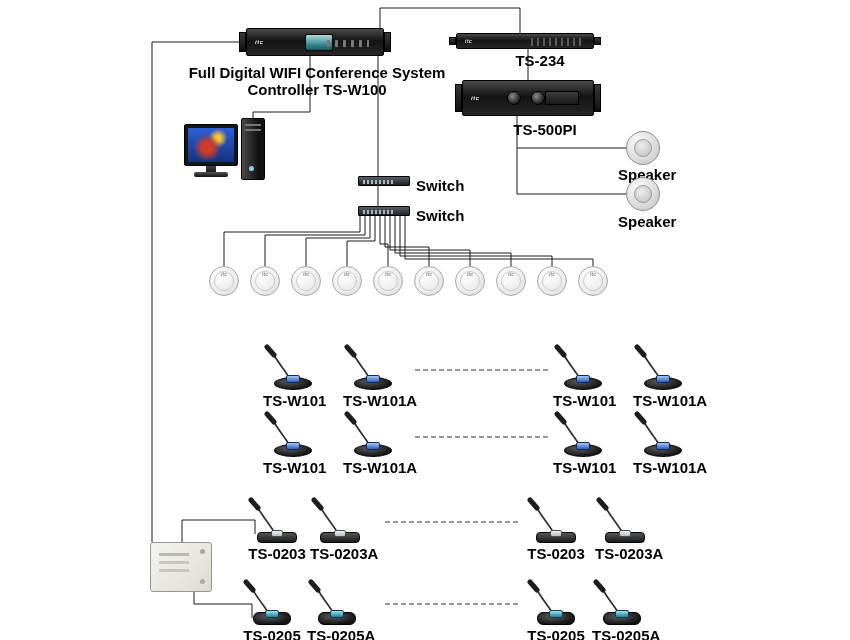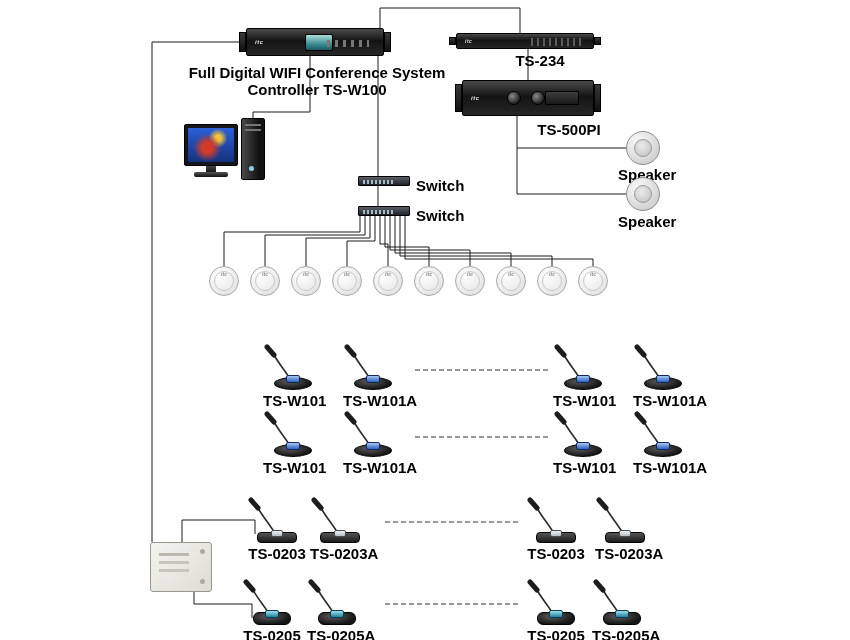--- a/index.html
+++ b/index.html
@@ -123,21 +123,21 @@
   <div class="label" style="left:510px;top:52px;width:60px;">TS-234</div>
 
   <div class="rack" style="left:462px;top:80px;width:132px;height:36px;">
     <span class="ear l"></span>
     <span class="ear r"></span>
     <span class="brand">itc</span>
     <span class="knob" style="left:44px;"></span>
     <span class="knob" style="left:68px;"></span>
     <span class="amp-plate"></span>
   </div>
-  <div class="label" style="left:536px;top:121px;width:66px;">TS-500PI</div>
+  <div class="label" style="left:512px;top:121px;width:66px;">TS-500PI</div>
 
   <div class="speaker" style="left:626px;top:131px;"></div>
   <div class="label" style="left:618px;top:166px;width:50px;">Speaker</div>
   <div class="speaker" style="left:626px;top:177px;"></div>
   <div class="label" style="left:618px;top:213px;width:50px;">Speaker</div>
 
   <div class="monitor">
       <div class="screen-content"></div>
     </div>
   <div class="monitor-stand"></div>

